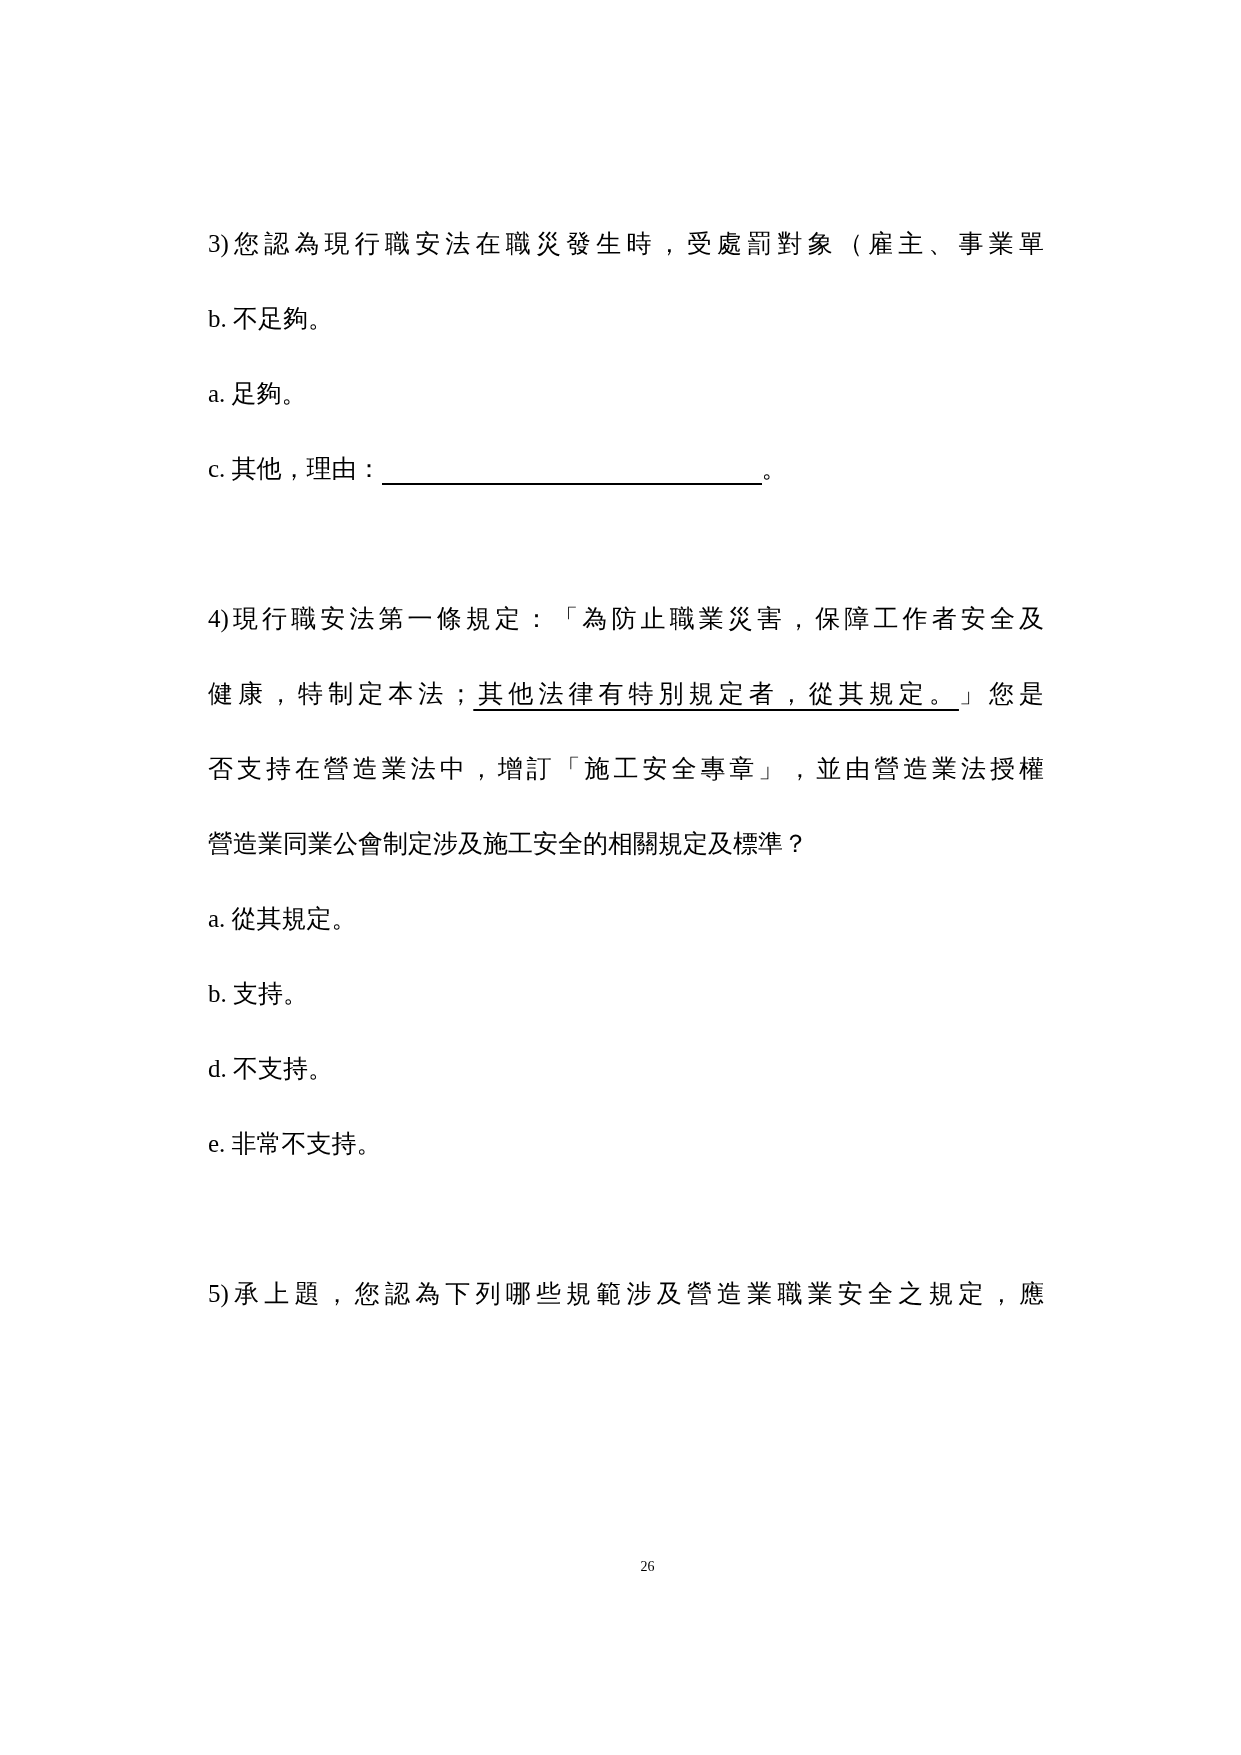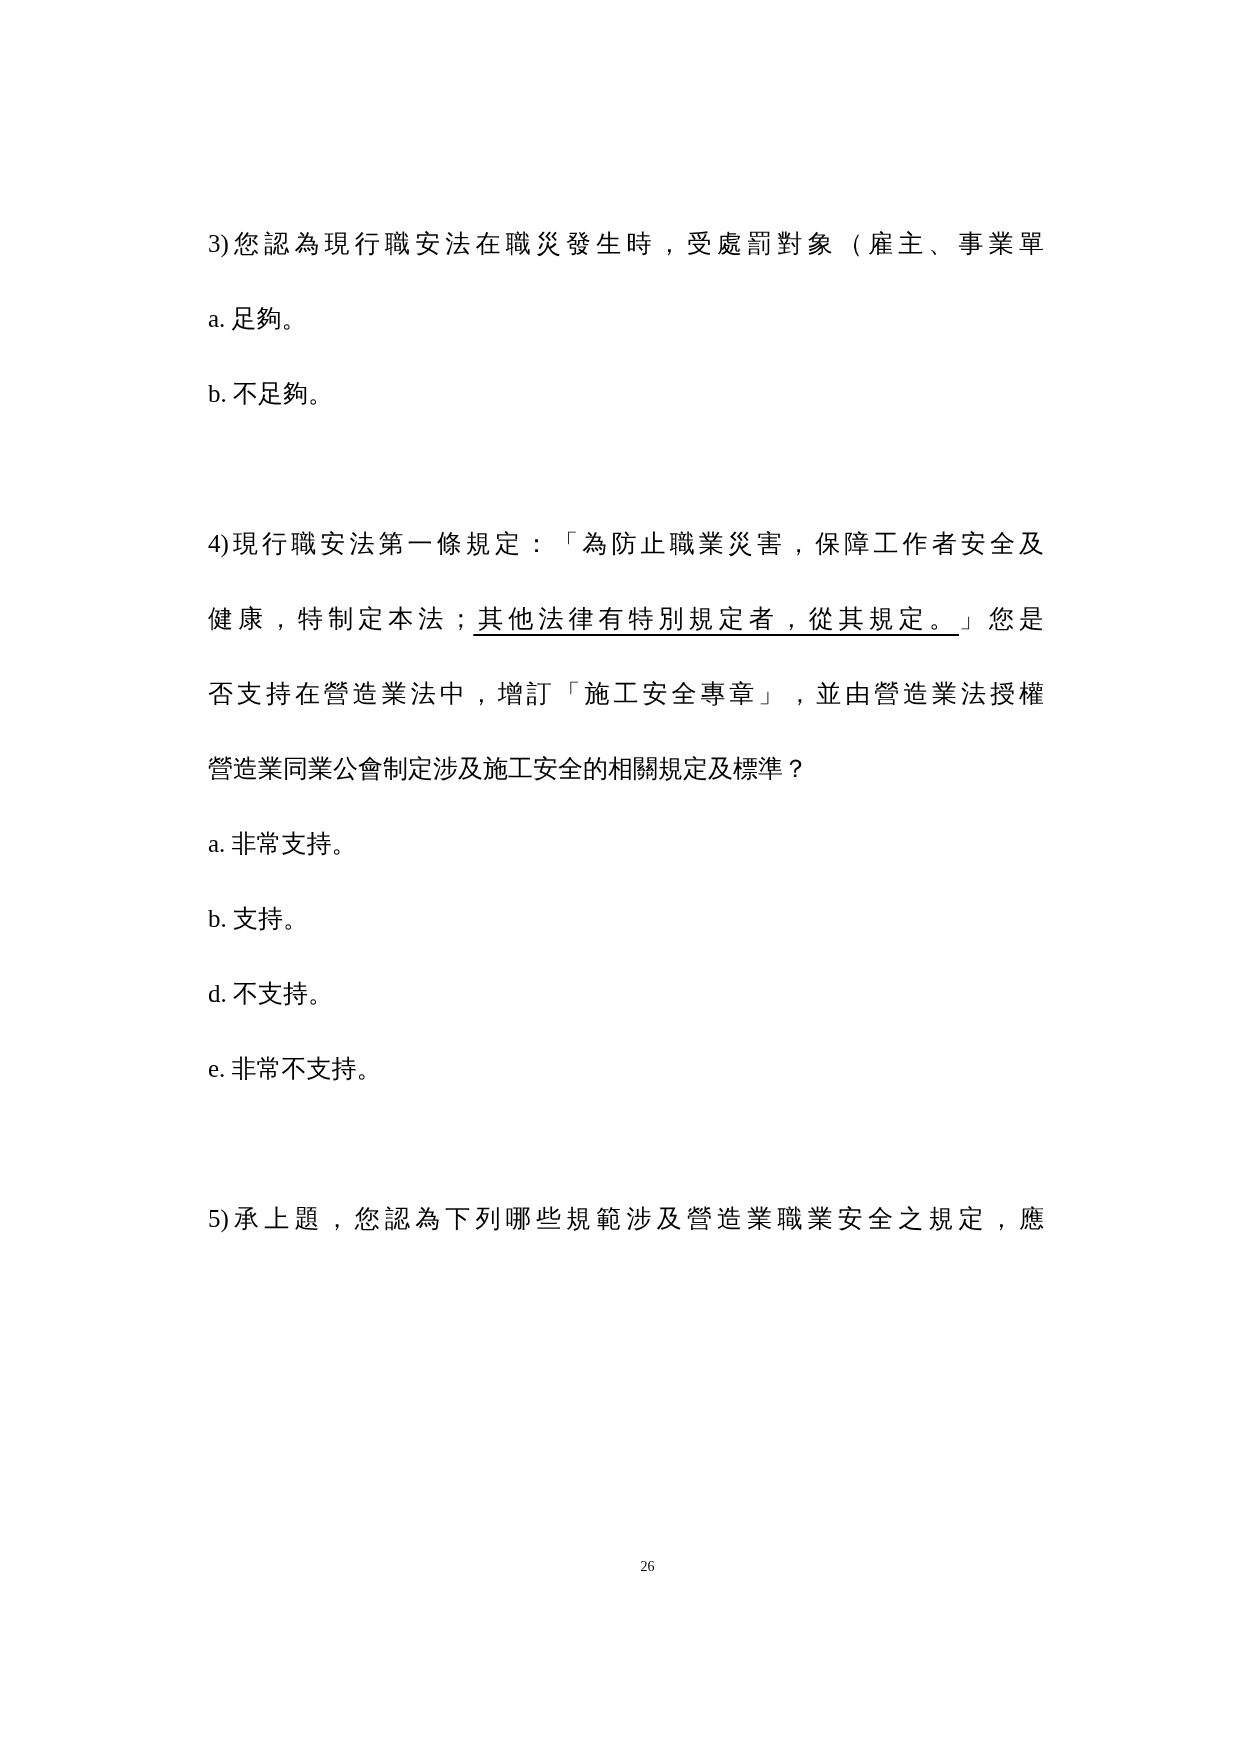--- a/index.html
+++ b/index.html
@@ -61,34 +61,37 @@
   }
 </style>
 </head>
 <body>
 
 <div class="page">
   <main class="content">
 
     <section>
       <div class="line just">3)您認為現行職安法在職災發生時，受處罰對象（雇主、事業單</div>
+      <div class="line">b. 不足夠。</div>
       <div class="line">a. 足夠。</div>
-      <div class="line">b. 不足夠。</div>
+      <div class="line">
+        <span>c. 其他，理由：</span><span class="blank"></span><span>。</span>
+      </div>
     </section>
 
     <div class="spacer"></div>
 
     <section>
       <div class="line just">4)現行職安法第一條規定：「為防止職業災害，保障工作者安全及</div>
       <div class="line just">
         <span>健康，特制定本法；</span><span class="uline">其他法律有特別規定者，從其規定。</span><span>」您是</span>
       </div>
       <div class="line just">否支持在營造業法中，增訂「施工安全專章」，並由營造業法授權</div>
       <div class="line">營造業同業公會制定涉及施工安全的相關規定及標準？</div>
-      <div class="line">a. 非常支持。</div>
+      <div class="line">a. 從其規定。</div>
       <div class="line">b. 支持。</div>
       <div class="line">d. 不支持。</div>
       <div class="line">e. 非常不支持。</div>
     </section>
 
     <div class="spacer"></div>
 
     <section>
       <div class="line just">5)承上題，您認為下列哪些規範涉及營造業職業安全之規定，應</div>
     </section>

